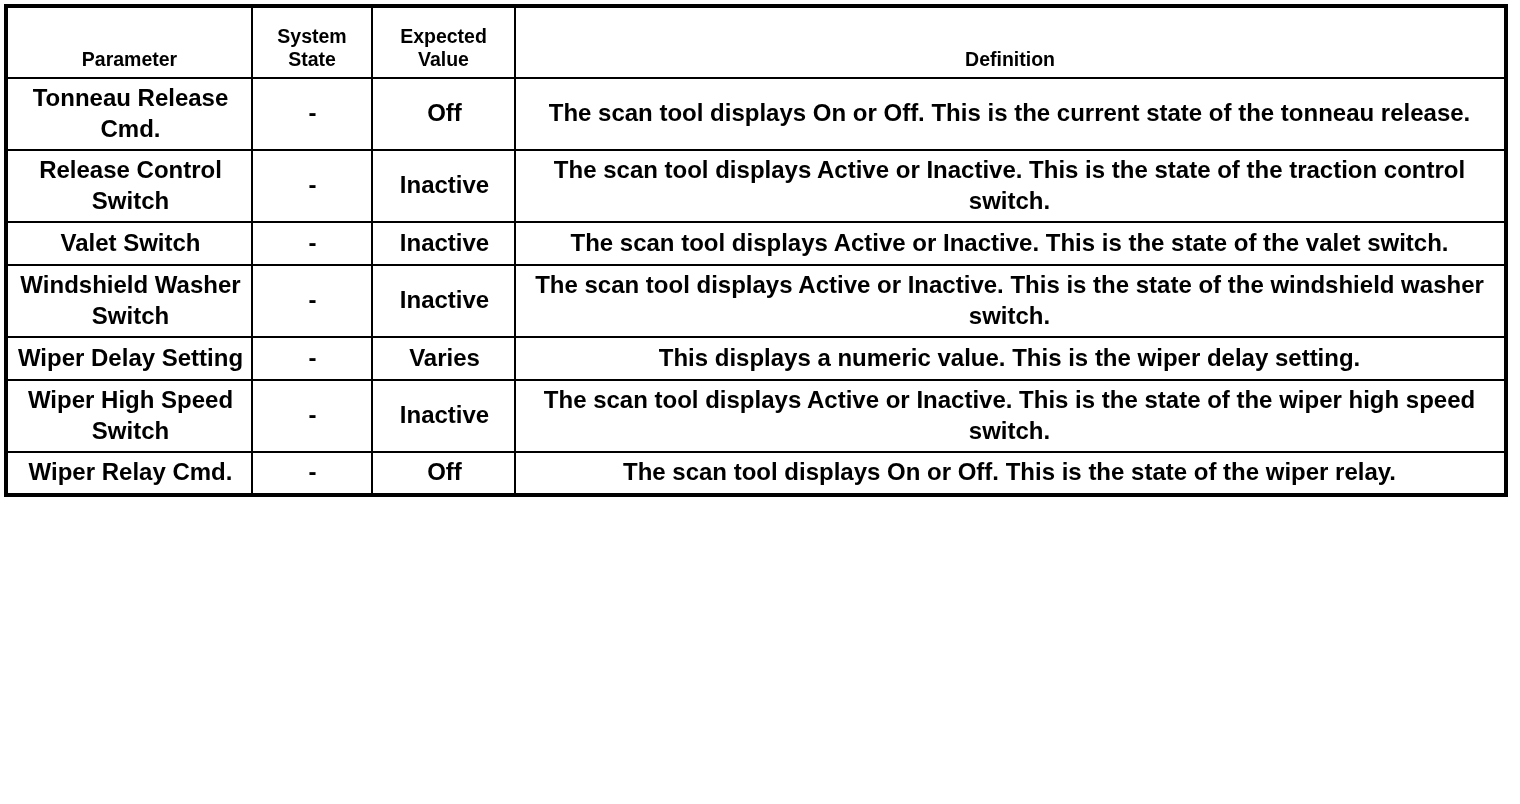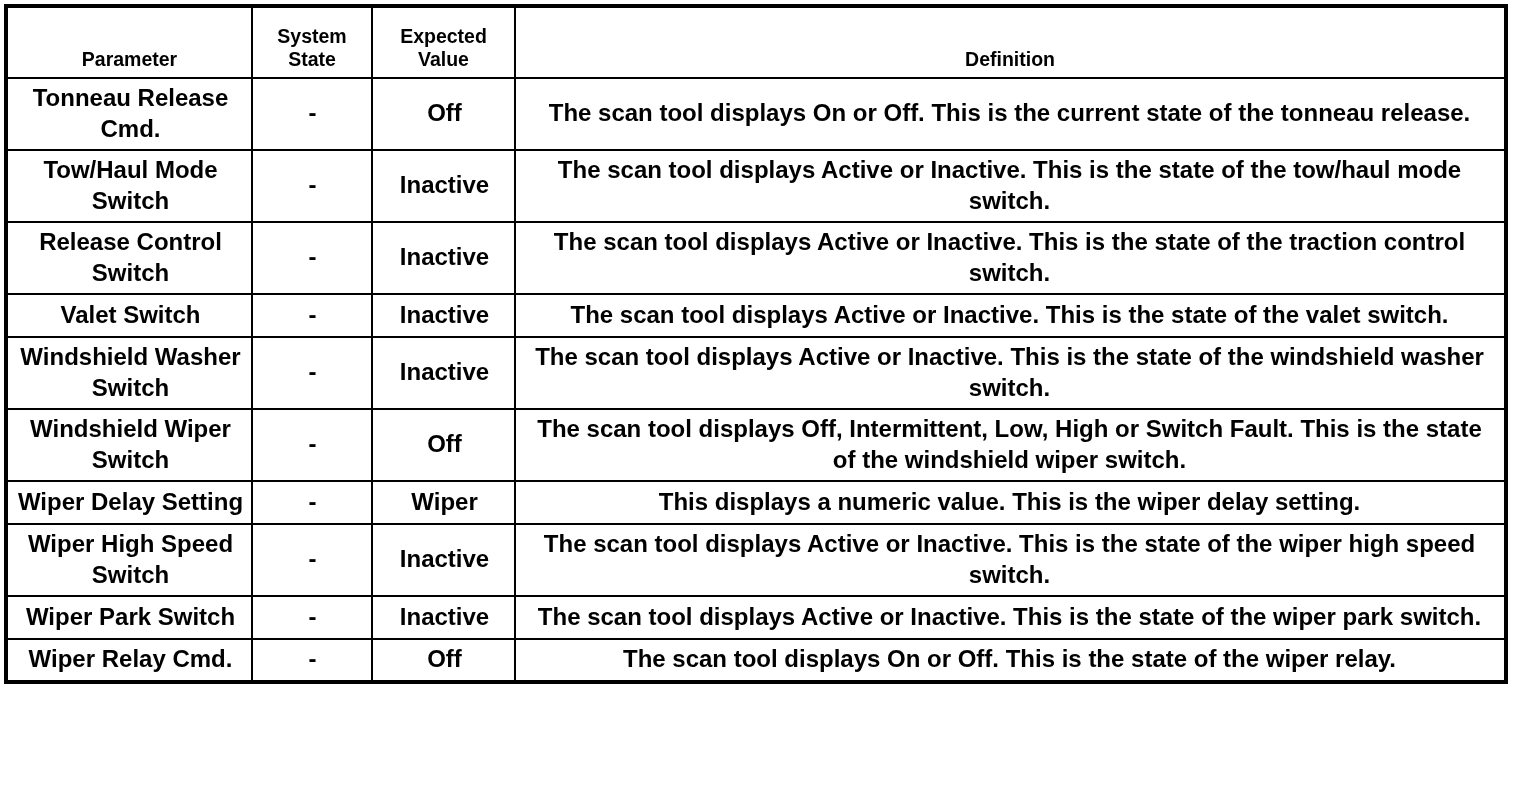--- a/index.html
+++ b/index.html
@@ -89,66 +89,48 @@
       </tr>
     </thead>
     <tbody id="table-body">
         <tr class="r-tall">
           <td class="cell-param">Tonneau Release Cmd.</td>
           <td class="cell-state">-</td>
           <td class="cell-value">Off</td>
           <td class="cell-def">The scan tool displays On or Off. This is the current state of the tonneau release.</td>
         </tr>
         <tr class="r-tall">
-          <td class="cell-param">Tow/Haul Mode Switch</td>
-          <td class="cell-state">-</td>
-          <td class="cell-value">Inactive</td>
-          <td class="cell-def">The scan tool displays Active or Inactive. This is the state of the tow/haul mode switch.</td>
-        </tr>
-        <tr class="r-tall">
           <td class="cell-param">Release Control Switch</td>
           <td class="cell-state">-</td>
           <td class="cell-value">Inactive</td>
           <td class="cell-def">The scan tool displays Active or Inactive. This is the state of the traction control switch.</td>
         </tr>
         <tr class="r-short">
           <td class="cell-param">Valet Switch</td>
           <td class="cell-state">-</td>
           <td class="cell-value">Inactive</td>
           <td class="cell-def">The scan tool displays Active or Inactive. This is the state of the valet switch.</td>
         </tr>
         <tr class="r-tall">
           <td class="cell-param">Windshield Washer Switch</td>
           <td class="cell-state">-</td>
           <td class="cell-value">Inactive</td>
           <td class="cell-def">The scan tool displays Active or Inactive. This is the state of the windshield washer switch.</td>
         </tr>
-        <tr class="r-tall">
-          <td class="cell-param">Windshield Wiper Switch</td>
-          <td class="cell-state">-</td>
-          <td class="cell-value">Off</td>
-          <td class="cell-def">The scan tool displays Off, Intermittent, Low, High or Switch Fault. This is the state of the windshield wiper switch.</td>
-        </tr>
         <tr class="r-short">
           <td class="cell-param">Wiper Delay Setting</td>
           <td class="cell-state">-</td>
-          <td class="cell-value">Wiper</td>
+          <td class="cell-value">Varies</td>
           <td class="cell-def">This displays a numeric value. This is the wiper delay setting.</td>
         </tr>
         <tr class="r-tall">
           <td class="cell-param">Wiper High Speed Switch</td>
           <td class="cell-state">-</td>
           <td class="cell-value">Inactive</td>
           <td class="cell-def">The scan tool displays Active or Inactive. This is the state of the wiper high speed switch.</td>
-        </tr>
-        <tr class="r-short">
-          <td class="cell-param">Wiper Park Switch</td>
-          <td class="cell-state">-</td>
-          <td class="cell-value">Inactive</td>
-          <td class="cell-def">The scan tool displays Active or Inactive. This is the state of the wiper park switch.</td>
         </tr>
         <tr class="r-short">
           <td class="cell-param">Wiper Relay Cmd.</td>
           <td class="cell-state">-</td>
           <td class="cell-value">Off</td>
           <td class="cell-def">The scan tool displays On or Off. This is the state of the wiper relay.</td>
         </tr>
       </tbody>
   </table>
 </div>

